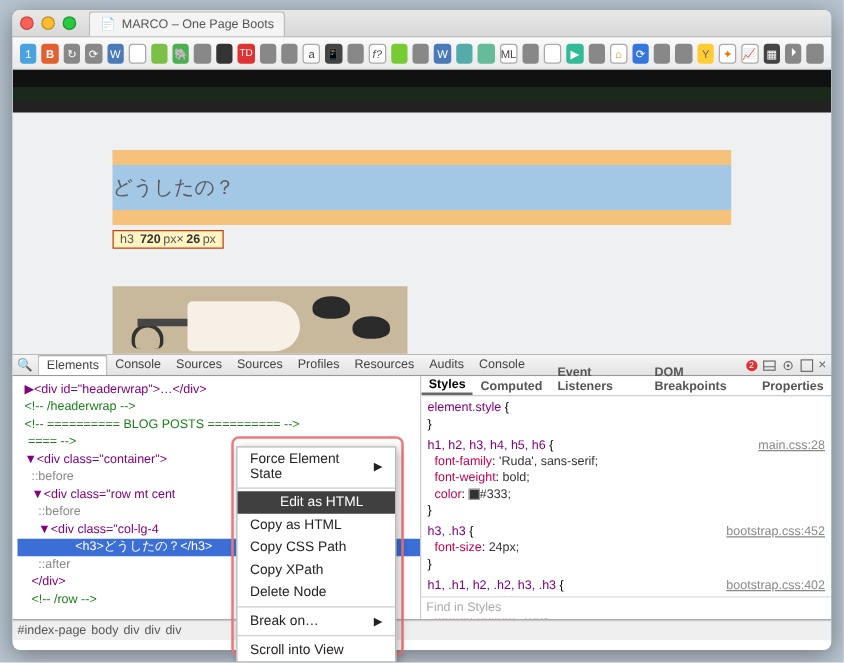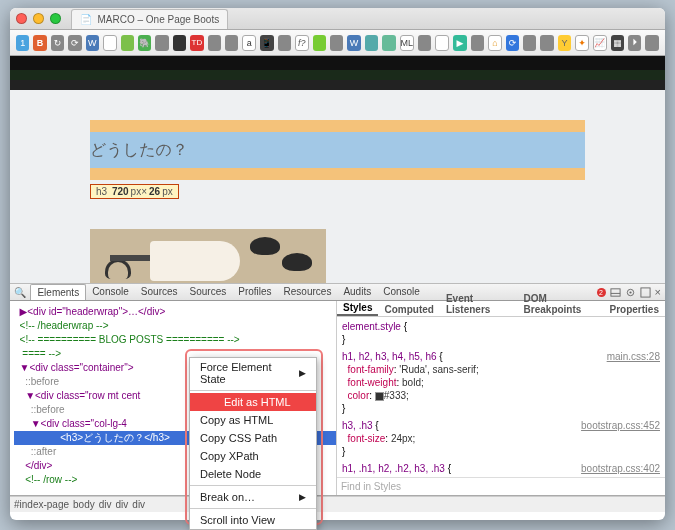--- a/index.html
+++ b/index.html
@@ -55,21 +55,21 @@
 
 .dom-line { white-space:pre; }
 .cm { color:#1a7f1a; }
 .tag { color:#800080; }
 .pseudo { color:#888; }
 .selline { background:#3b6fd6; color:#fff;padding-left:24px; }
 
 .ctxmenu-frame { position:absolute; left:185px; top:349px; width:138px; height:176px; border:2px solid #ef7b7b; border-radius:6px; pointer-events:none; }
 .ctxmenu { position:absolute; left:189px; top:357px; width:128px; background:#fff; border:1px solid #b5b5b5; box-shadow:2px 2px 8px rgba(0,0,0,.3); font-size:11px; color:#222; }
 .ctxmenu .mi { padding:3px 10px; display:flex; justify-content:space-between; align-items:center; }
-.ctxmenu .mi.sel { background:#ef4444; color:#fff;padding-left:34px; }
+.ctxmenu .mi.sel { background:#404040; color:#fff;padding-left:34px; }
 .ctxmenu hr { border:none; border-top:1px solid #ccc; margin:2px 0; }
 .sub-arrow { font-size:9px; }
 
 .crumb { height:16px; background:#efefef; border-top:1px solid #ccc; font-size:10px; color:#555; display:flex; align-items:center; padding:0 4px; gap:4px; }
 .styles .find { position:absolute; bottom:0; left:0; right:0; border-top:1px solid #ddd; padding:2px 4px; color:#aaa; font-size:10px; background:#fff; }
 </style>
 </head>
 <body>
 
 <div class="window">

